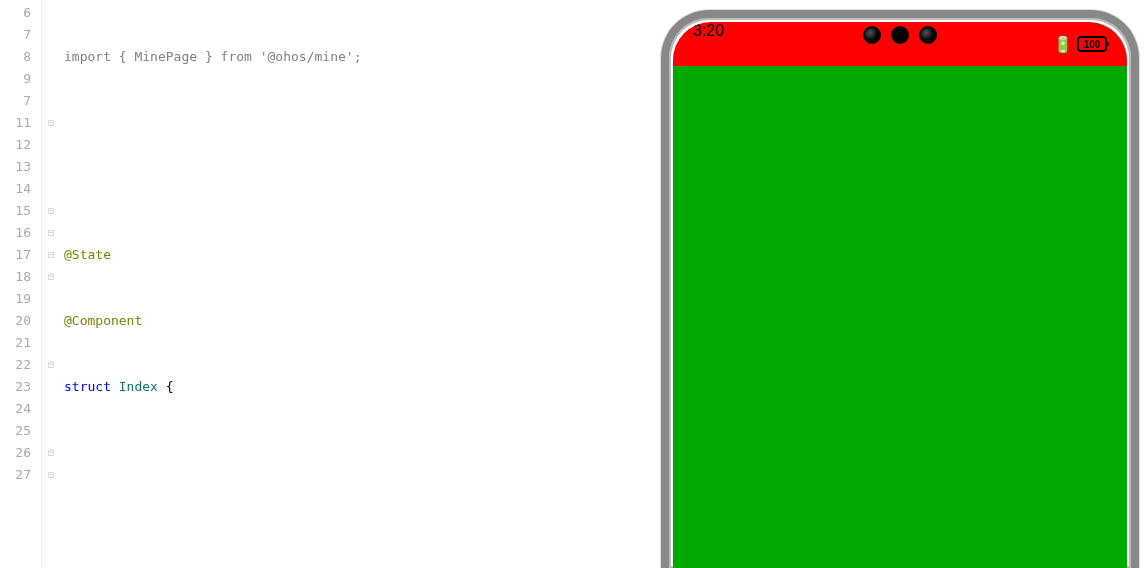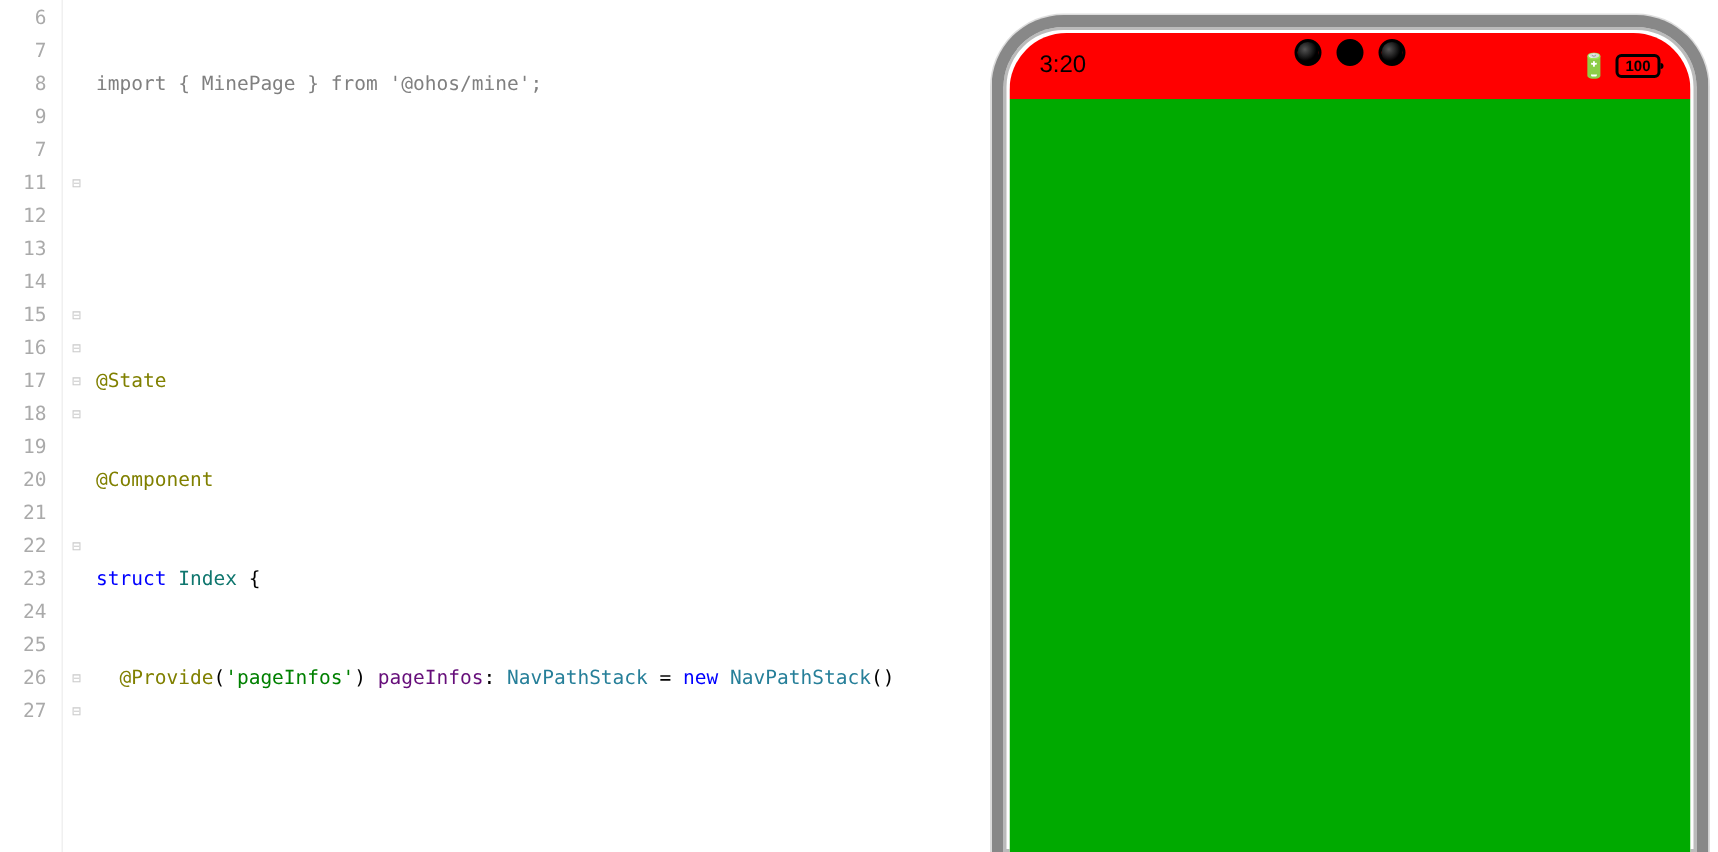--- a/index.html
+++ b/index.html
@@ -77,21 +77,20 @@
     position: absolute;
     top: 12px; left: 12px; right: 12px; bottom: 0;
     border-radius: 38px 38px 0 0;
     overflow: hidden;
     background: #fff;
   }
   .status-bar {
     height: 44px;
     background: #ff0000;
     display: flex;
-    align-items: center;
     justify-content: space-between;
     padding: 0 20px;
     color: #000;
     font-family: -apple-system, Helvetica, Arial, sans-serif;
     font-size: 16px;
   }
   .status-right { display: flex; align-items: center; gap: 4px; }
   .battery {
     display: inline-flex;
     align-items: center;
@@ -189,21 +188,20 @@
     <div>⊟</div>
     <div>⊟</div>
   </div>
   <div class="code">
     <div class="line"><span class="gray">import</span> <span class="gray">{</span> <span class="gray">MinePage</span> <span class="gray">}</span> <span class="gray">from</span> <span class="gray">'@ohos/mine'</span><span class="gray">;</span></div>
     <div class="line"></div>
     <div class="line"></div>
     <div class="line"><span class="decor">@State</span></div>
     <div class="line"><span class="decor">@Component</span></div>
     <div class="line"><span class="kw-blue">struct</span> <span class="ident">Index</span> <span class="paren">{</span></div>
-    <div class="line">  <span class="decor">@Provide</span><span class="paren">(</span><span class="str2">'pageInfos'</span><span class="paren">)</span> <span class="member">pageInfos</span><span class="op">:</span> <span class="type">NavPathStack</span> <span class="op">=</span> <span class="kw-blue">new</span> <span class="type">NavPathStack</span><span class="paren">()</span></div>
     
     
     
     
     
     
     
     
     
     

